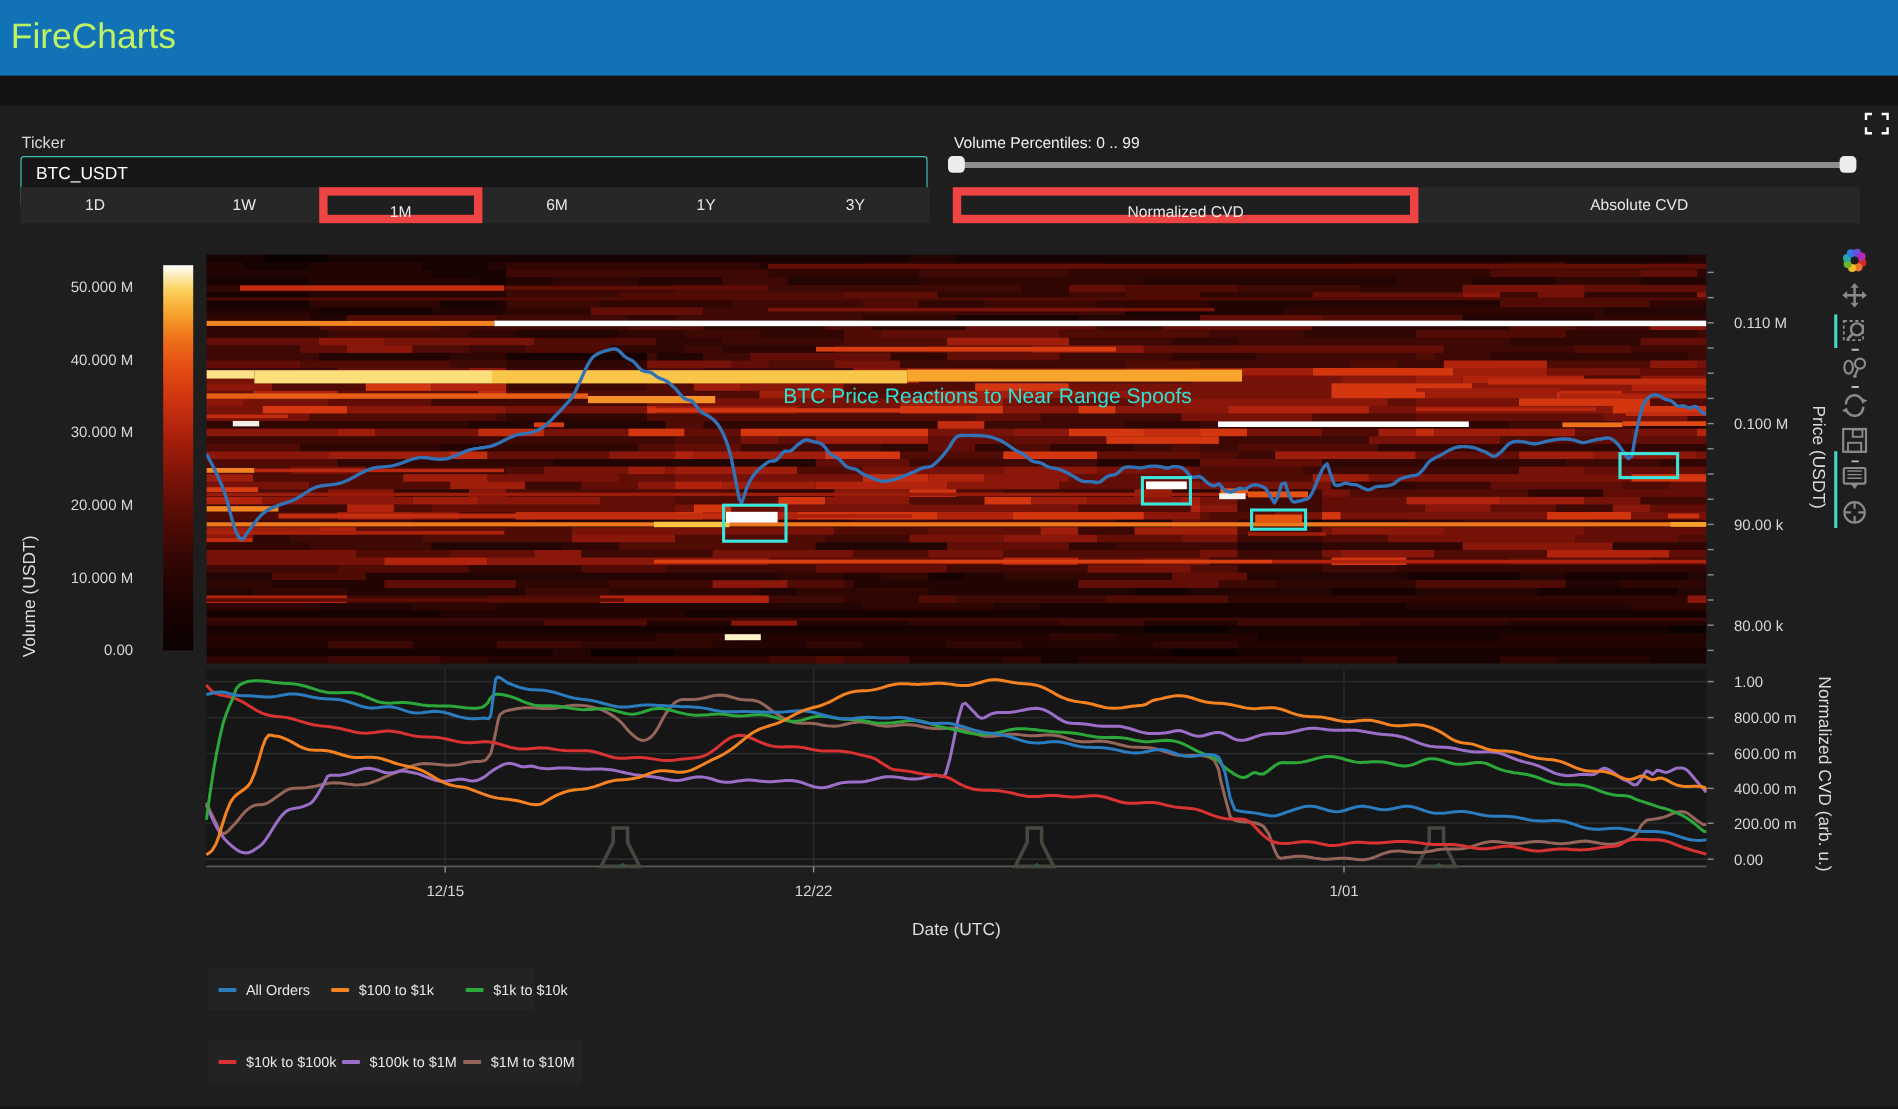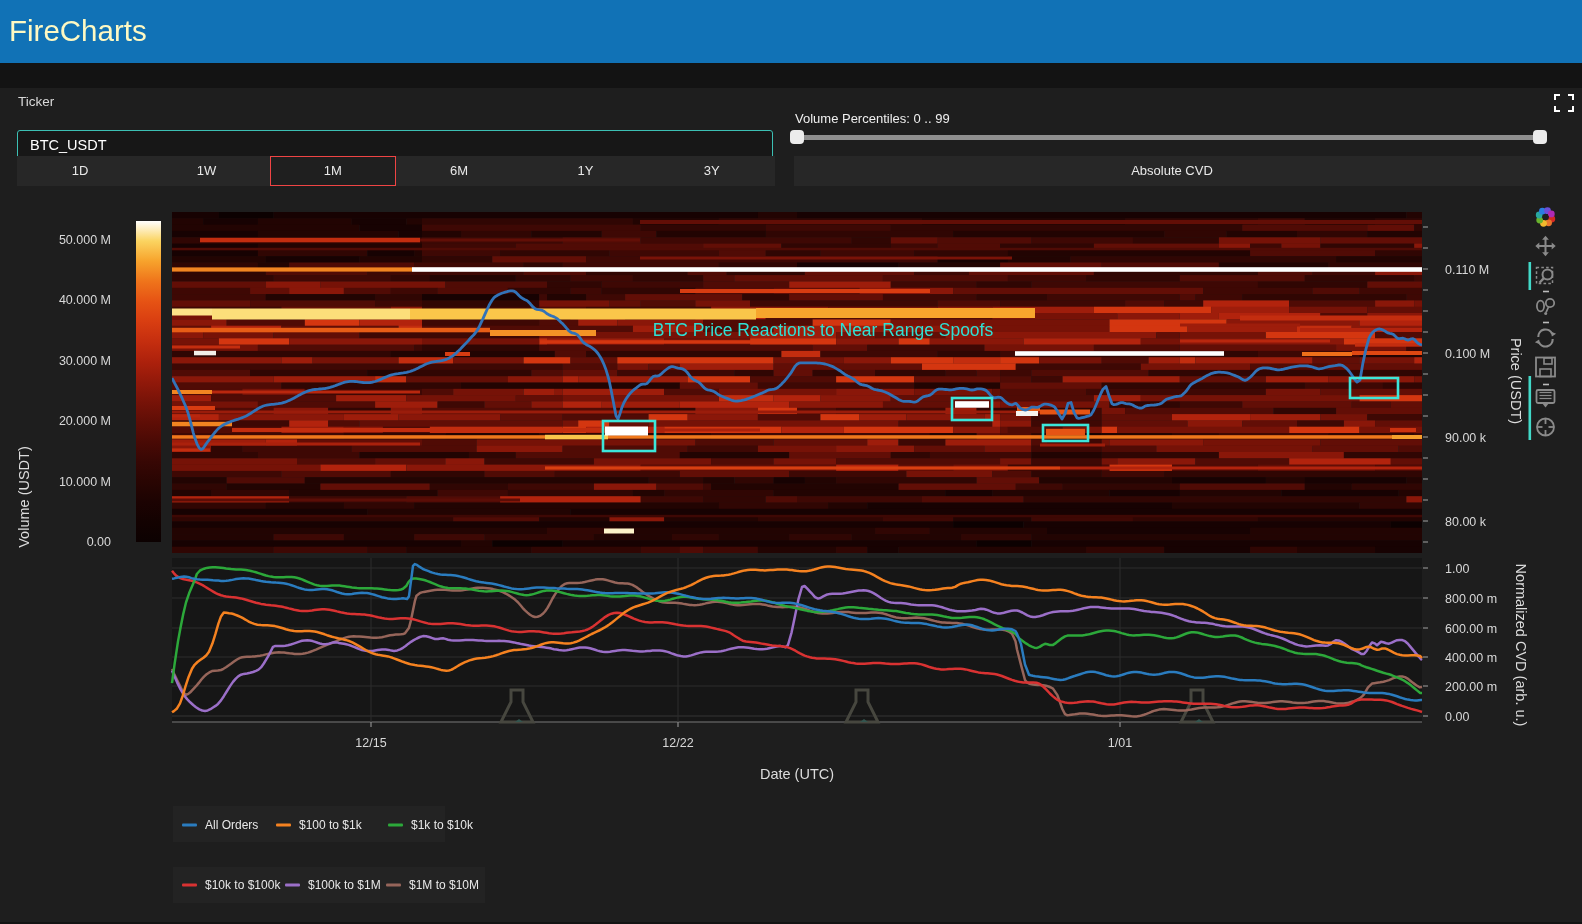--- a/index.html
+++ b/index.html
@@ -1,57 +1,58 @@
 <!DOCTYPE html>
 <html><head>
 <meta charset="utf-8">
 <style>
 html,body{margin:0;padding:0;background:#131313;width:1582px;height:924px;overflow:hidden;}
 *{font-family:"Liberation Sans",sans-serif;box-sizing:border-box;}
 #header{position:absolute;left:0;top:0;width:1582px;height:63px;background:#1172b6;}
-#header span{position:absolute;left:9px;top:14px;font-size:29.5px;color:#fef9c3;font-weight:400;}
+#header span{position:absolute;left:9px;top:14px;font-size:29.5px;color:#bef264;font-weight:400;}
 #panel{position:absolute;left:0;top:88px;width:1582px;height:834px;background:#1e1e1e;}
 .lab{position:absolute;color:#d9d9d9;font-size:13.5px;}
 #tickerinput{position:absolute;left:17px;top:130px;width:756px;height:43px;border:1px solid #3cc0b4;border-radius:3px;background:#171717;}
 #tickerinput span{position:absolute;left:12px;top:6px;font-size:14.5px;color:#ffffff;}
 .tabs{position:absolute;top:156px;height:30px;background:#272727;display:flex;}
 .tabs div{flex:1;text-align:center;line-height:28px;font-size:13px;color:#e8e8e8;border:1px solid transparent;}
-.tabs div.sel{border:1px solid #ef4444;background:#1f1f1f;}
+.tabs div.sel{border:7px solid #ef4444;background:#1f1f1f;}
 #vp{position:absolute;left:795px;top:111px;font-size:13px;color:#efefef;}
 #slider{position:absolute;left:795px;top:135px;width:748px;height:4.5px;background:#8f8f8f;border-radius:2px;}
 .handle{position:absolute;top:-5px;width:14px;height:14px;background:#ececec;border-radius:4px;}
 #chart{position:absolute;left:0;top:205px;}
 text.tk{fill:#d8d8d8;font-size:12.5px;font-family:"Liberation Sans",sans-serif;}
 text.lg{fill:#e8e8e8;font-size:12px;font-family:"Liberation Sans",sans-serif;}
 text.ax{fill:#dcdcdc;font-size:14.5px;font-family:"Liberation Sans",sans-serif;}
 </style>
 </head>
 <body>
 <div id="header">
     <span>FireCharts</span>
   </div>
 <div id="panel"></div>
-<div class="lab" style="left:18px;top:94px;">Ticker</div>
+<div class="lab" style="left:18px;top:111px;">Ticker</div>
 <div id="tickerinput">
     <span>BTC_USDT</span>
   </div>
 <div class="tabs" style="left:17px;width:758px;">
 <div>1D</div>
     <div>1W</div>
     <div class="sel">1M</div>
     <div>6M</div>
     <div>1Y</div>
     <div>3Y</div>
 </div>
 <div id="vp">Volume Percentiles: 0 .. 99</div>
 <div id="slider">
     <div class="handle" style="left:-5px;"></div>
     <div class="handle" style="right:-4px;"></div>
   </div>
 <div class="tabs" style="left:794px;width:756px;">
+<div class="sel" style="flex:0 0 388px;">Normalized CVD</div>
     <div>Absolute CVD</div>
 </div>
 <svg style="position:absolute;left:1553px;top:93px;" width="22" height="20" viewBox="0 0 22 20">
 <path d="M2 7 V2 H7 M15 2 H20 V7 M20 13 V18 H15 M7 18 H2 V13" fill="none" stroke="#ffffff" stroke-width="2"></path>
 </svg>
 <svg id="chart" width="1582" height="719" viewBox="0 205 1582 719">
 <defs>
 <linearGradient id="cbar" x1="0" y1="0" x2="0" y2="1">
 <stop offset="0.000" stop-color="#ffffff"></stop>
 <stop offset="0.062" stop-color="#fbd461"></stop>

